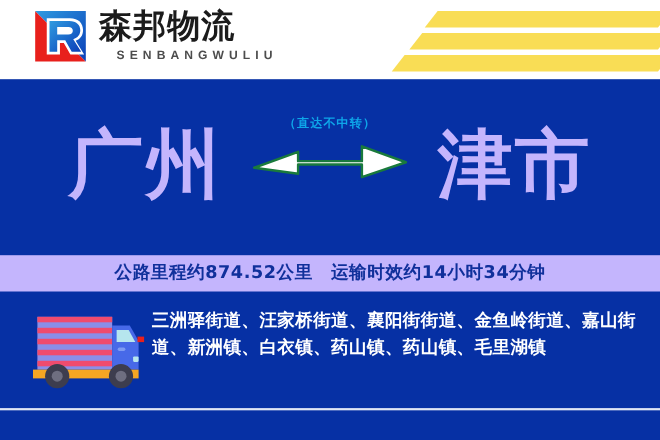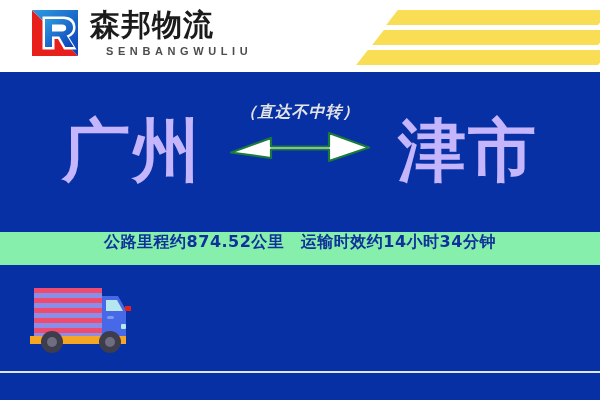--- a/index.html
+++ b/index.html
@@ -107,27 +107,26 @@
   #route-mid {
     position: absolute;
     left: 50%;
     top: 0;
     transform: translateX(-50%);
     width: 210px;
     text-align: center;
   }
   #direct-note {
     font-family: "DejaVu Sans", "Liberation Sans", sans-serif;
-    font-size: 16px;
-    font-weight: bold;
-    color: #e5e5e5;
+    font-size: 11px;
+    font-weight: bold;
+    color: #0ea5e9;
     line-height: 20px;
     letter-spacing: 1px;
     white-space: nowrap;
-    font-style: italic;
   }
   #arrow-wrap {
     margin-top: 5px;
     height: 42px;
   }
   #arrow-wrap svg { display: block; margin: 0 auto; }
   #roundtrip-note {
     margin-top: 4px;
     font-family: "DejaVu Sans", "Liberation Sans", sans-serif;
     font-size: 16px;
@@ -138,23 +137,23 @@
     white-space: nowrap;
   }
 
   
   #info-bar {
     position: absolute;
     left: 0;
     top: 160px;
     width: 600px;
     height: 33px;
-    background: #86efac;
+    background: #c4b5fd;
     display: flex;
-    align-items: flex-start;
+    align-items: center;
     justify-content: center;
   }
   #info-bar-text {
     font-family: "DejaVu Sans", "Liberation Sans", sans-serif;
     font-size: 16px;
     font-weight: bold;
     color: #10309b;
     letter-spacing: 0.5px;
     white-space: nowrap;
   }
@@ -301,19 +300,20 @@
           <rect x="8" y="56" width="96" height="8" fill="#f5a623"></rect>
 
           <circle cx="30" cy="62" r="11" fill="#3d3d4e"></circle>
           <circle cx="30" cy="62" r="5" fill="#6e6e80"></circle>
           <circle cx="88" cy="62" r="11" fill="#3d3d4e"></circle>
           <circle cx="88" cy="62" r="5" fill="#6e6e80"></circle>
 
           <rect x="85" y="36" width="7" height="3" rx="1.5" fill="#7e9bf2"></rect>
         </svg>
       </div>
+      <div id="coverage-text">三洲驿街道、汪家桥街道、襄阳街街道、金鱼岭街道、嘉山街道、新洲镇、白衣镇、药山镇、药山镇、毛里湖镇</div>
     </div>
   </div>
 
   <div id="divider-line"></div>
   <div id="footer-panel"></div>
 
 </div>
 
 </body></html>

